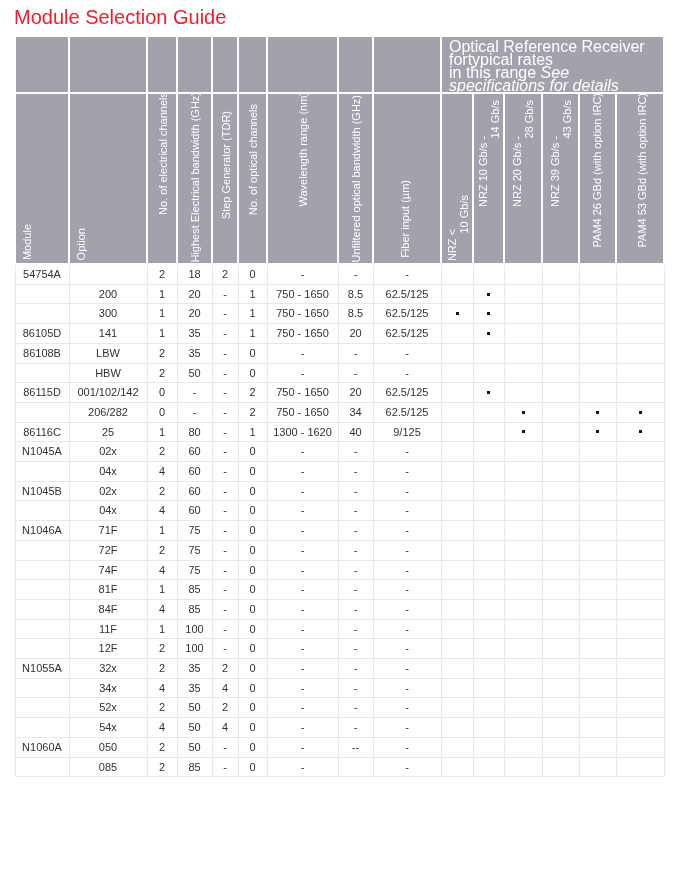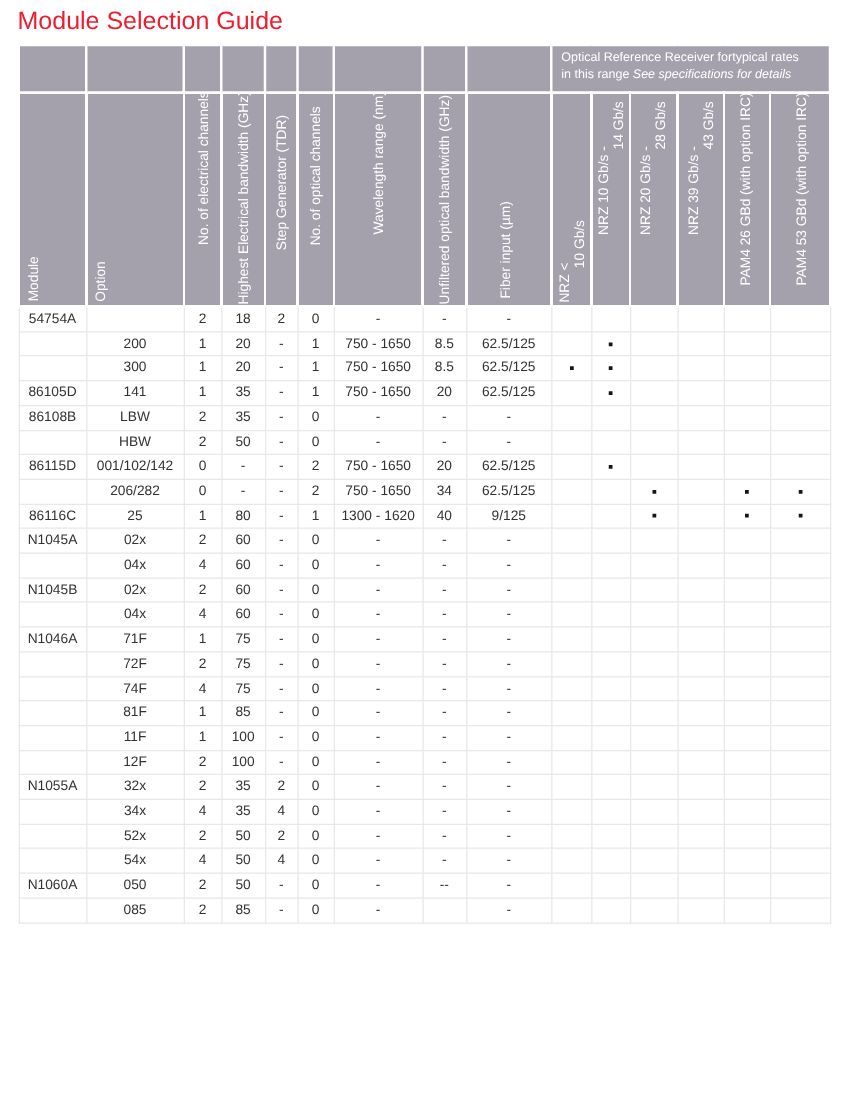--- a/index.html
+++ b/index.html
@@ -4,21 +4,21 @@
 <style>
   html,body { margin:0; padding:0; background:#ffffff; }
   body { width:693px; height:879px; font-family:"Liberation Sans", sans-serif; }
   .page { position:relative; width:674px; height:879px; overflow:hidden; }
   .title { margin:0; position:absolute; left:14px; top:6px; font-size:20px; font-weight:400; color:#ee1c2e; letter-spacing:0; }
   table.msg { position:absolute; left:14px; top:35px; border-collapse:collapse; table-layout:fixed; width:651px; }
 
   
   thead th { background:#a4a1ac; border:2px solid #ffffff; padding:0; font-weight:400; }
   th.hblank { height:33px; }
-  th.hnote { height:33px; vertical-align:top; text-align:left; color:#ffffff; font-size:10px; line-height:13px; padding:3px 0 0 7px; }
+  th.hnote { height:33px; vertical-align:top; text-align:left; color:#ffffff; font-size:16px; line-height:13px; padding:3px 0 0 7px; }
   th.hnote em { font-style:italic; }
   th.hcell { height:169px; position:relative; overflow:visible; }
   .vlabel { position:absolute; writing-mode:vertical-rl; transform:rotate(180deg);
             color:#ffffff; font-size:11px; line-height:12px; white-space:nowrap; font-weight:400; }
 
   
   tbody td { border:1px solid #e8e8e8; height:18.7px; padding:0; text-align:center;
              font-size:11px; color:#323232; line-height:18.7px; overflow:hidden; }
   .dot { width:3px; height:3px; background:#15151d; margin:0 auto; }
 </style>
@@ -421,20 +421,37 @@
           <td>-</td>
           <td></td>
           <td></td>
           <td></td>
           <td></td>
           <td></td>
           <td></td>
         </tr>
         <tr>
           <td></td>
+          <td>84F</td>
+          <td>4</td>
+          <td>85</td>
+          <td>-</td>
+          <td>0</td>
+          <td>-</td>
+          <td>-</td>
+          <td>-</td>
+          <td></td>
+          <td></td>
+          <td></td>
+          <td></td>
+          <td></td>
+          <td></td>
+        </tr>
+        <tr>
+          <td></td>
           <td>11F</td>
           <td>1</td>
           <td>100</td>
           <td>-</td>
           <td>0</td>
           <td>-</td>
           <td>-</td>
           <td>-</td>
           <td></td>
           <td></td>

